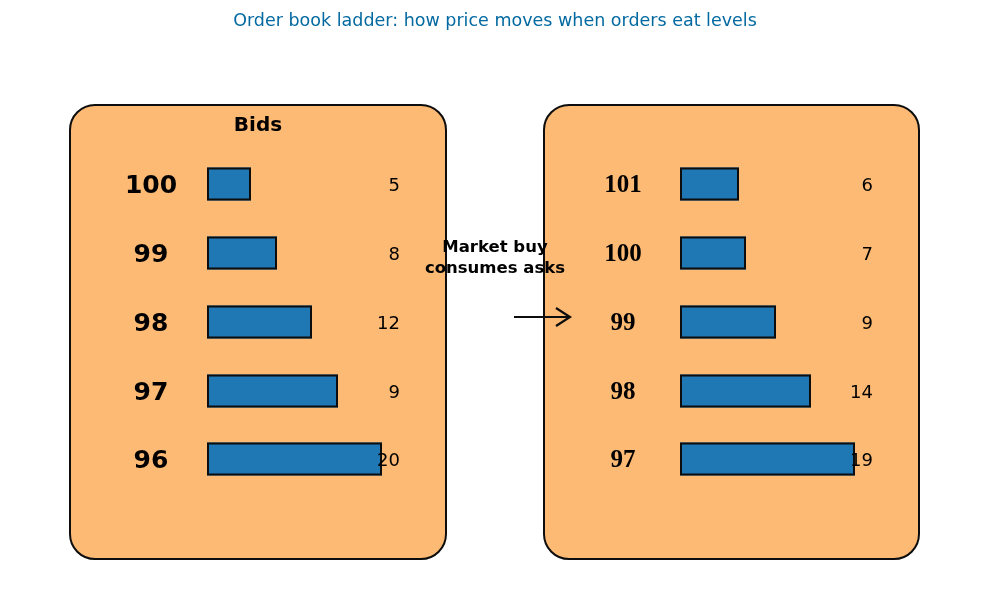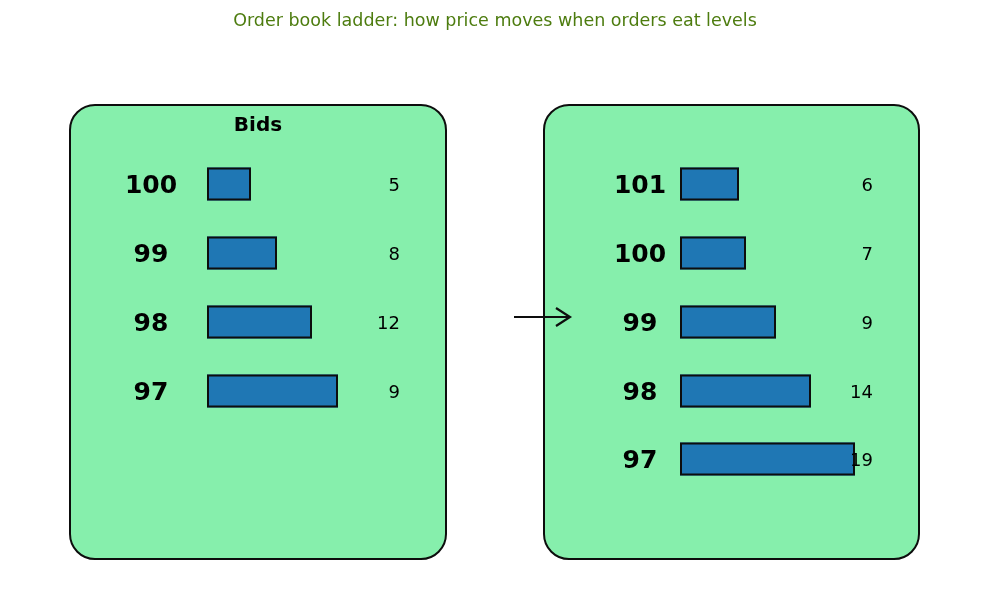--- a/index.html
+++ b/index.html
@@ -21,32 +21,32 @@
   }
 
   
   .fig-title {
     position: absolute;
     left: 0;
     top: 10px;
     width: 990px;
     text-align: center;
     font-size: 17.5px;
-    color: #4d7c0f;
+    color: #0369a1;
     font-family: "DejaVu Sans", sans-serif;
     letter-spacing: 0px;
     white-space: nowrap;
   }
 
   
   .panel {
     position: absolute;
     top: 104px;
     height: 456px;
-    background: #86efac;
+    background: #fdba74;
     border: 2px solid #0d0d0d;
     border-radius: 26px;
     box-sizing: border-box;
   }
   #panel-bids  { left: 69px;  width: 378px; }
   #panel-asks  { left: 543px; width: 377px; }
 
   .panel-title {
     position: absolute;
     left: 0;
@@ -72,21 +72,21 @@
     width: 86px;
     text-align: center;
     font-size: 25px;
     font-weight: bold;
     color: #000000;
     top: 50%;
     transform: translateY(-50%);
     white-space: nowrap;
   }
   #panel-bids .price { left: 37px; }
-  #panel-asks .price { left: 52px; }
+  #panel-asks .price { left: 35px; font-family: Liberation Serif, serif; }
 
   .bar {
     position: absolute;
     height: 33px;
     top: 50%;
     transform: translateY(-50%);
     background: #1f77b4;
     border: 2.2px solid #0d0d0d;
     box-sizing: border-box;
   }
@@ -157,20 +157,25 @@
       <div class="bar" style="width:105px"></div>
       <div class="qty">12</div>
     </div>
 
     <div class="row" style="top:261px">
       <div class="price">97</div>
       <div class="bar" style="width:131px"></div>
       <div class="qty">9</div>
     </div>
 
+    <div class="row" style="top:329px">
+      <div class="price">96</div>
+      <div class="bar" style="width:175px"></div>
+      <div class="qty">20</div>
+    </div>
   </div>
 
   <div class="panel" id="panel-asks">
 
     <div class="row" style="top:54px">
       <div class="price">101</div>
       <div class="bar" style="width:59px"></div>
       <div class="qty">6</div>
     </div>
 
@@ -192,19 +197,23 @@
       <div class="qty">14</div>
     </div>
 
     <div class="row" style="top:329px">
       <div class="price">97</div>
       <div class="bar" style="width:175px"></div>
       <div class="qty">19</div>
     </div>
   </div>
 
+  <div class="annotation">
+    <span class="ln">Market buy</span>
+    <span class="ln">consumes asks</span>
+  </div>
 
   <svg id="flow-arrow" viewBox="0 0 66 34">
     <line x1="2" y1="17" x2="56" y2="17" stroke="#0d0d0d" stroke-width="2"></line>
     <polyline points="44,8 58,17 44,26" fill="none" stroke="#0d0d0d" stroke-width="2.2" stroke-linejoin="miter" stroke-linecap="butt"></polyline>
   </svg>
 
 </div>
 
 </body></html>

